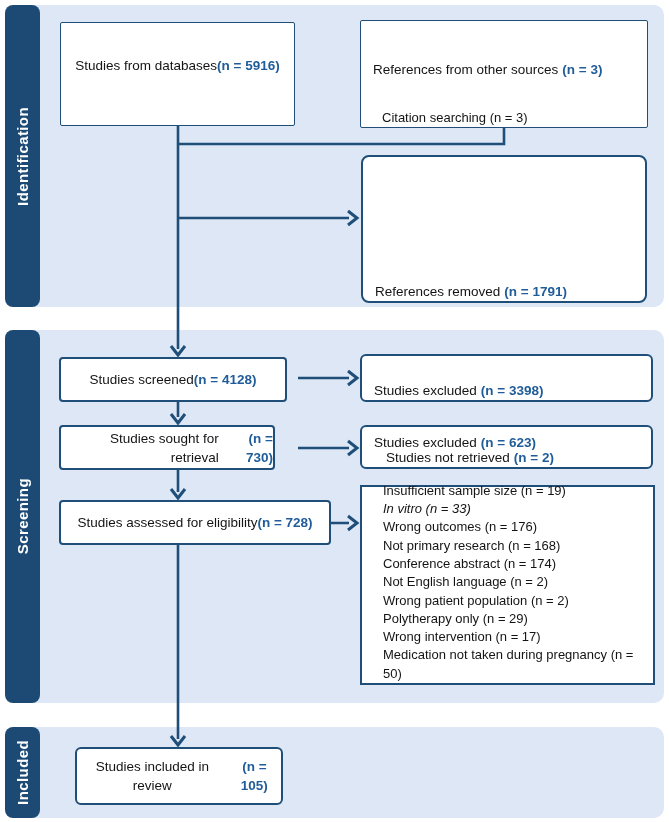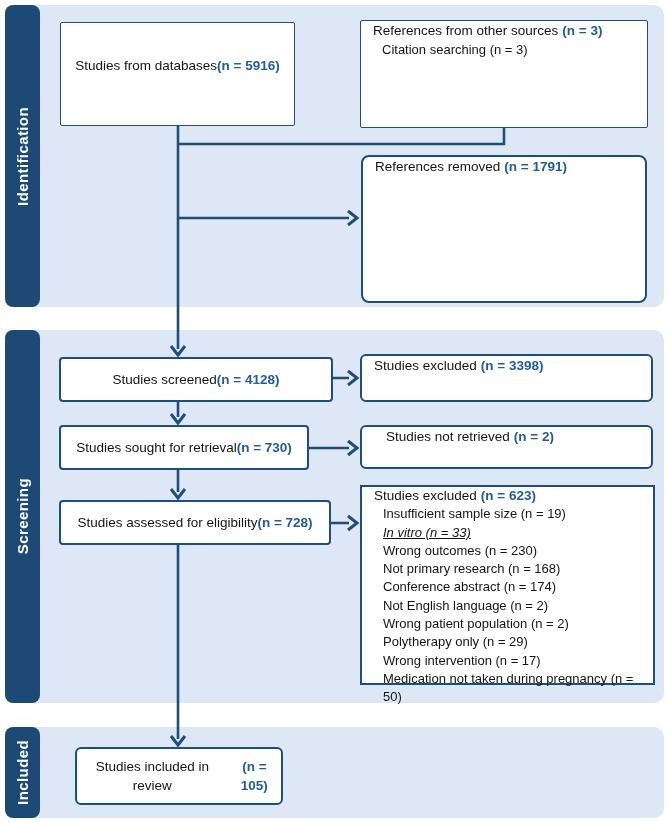--- a/index.html
+++ b/index.html
@@ -21,33 +21,33 @@
 
   .arrows { position: absolute; left: 0; top: 0; pointer-events: none; }
   .arrows path, .arrows polyline { stroke: #1f4e79; fill: none; }
   .flow-line { stroke-width: 2.6px; }
   .flow-head { stroke-width: 3px; stroke-linejoin: miter; }
 
   .box { position: absolute; background: #ffffff; border: 2px solid #1f4e79; box-sizing: border-box;
          color: #141414; font-size: 13.5px; }
   .box.center { display: flex; align-items: center; justify-content: center;
                 text-align: center; line-height: 19px; }
-  .box.leftcol { display: flex; flex-direction: column; justify-content: flex-start;
-                 padding-left: 12px; padding-right: 6px; line-height: 19px; }
+  .box.leftcol { display: flex; flex-direction: column; justify-content: flex-end;
+                 padding-left: 12px; padding-right: 6px; line-height: 19px; gap: 29px; }
   .count { color: #1f5c99; font-weight: bold; }
   .title-line .count { margin-left: 4px; }
   .sub { padding-left: 9px; font-size: 13px; }
-  .italic { font-style: italic; text-decoration: underline; }
+  .italic { font-style: italic; }
 
   #box-databases   { left: 60px;  top: 22px;  width: 235px; height: 104px; border-width: 1.8px; border-radius: 2px; padding-bottom: 18px; }
   #box-other       { left: 360px; top: 20px;  width: 288px; height: 108px; border-width: 1.8px; border-radius: 2px; }
   #box-removed     { left: 361px; top: 155px; width: 286px; height: 148px; border-width: 2.4px; border-radius: 8px; }
-  #box-screened    { left: 59px;  top: 357px; width: 274px; height: 45px;  border-width: 2.4px; border-radius: 4px; }
+  #box-screened    { left: 59px;  top: 357px; width: 228px; height: 45px;  border-width: 2.4px; border-radius: 4px; }
   #box-excl-screen { left: 360px; top: 354px; width: 293px; height: 48px;  border-width: 2.4px; border-radius: 6px; }
-  #box-sought      { left: 59px;  top: 425px; width: 250px; height: 45px;  border-width: 2.4px; border-radius: 4px; }
+  #box-sought      { left: 59px;  top: 425px; width: 216px; height: 45px;  border-width: 2.4px; border-radius: 4px; text-align: right; }
   #box-notretr     { left: 360px; top: 425px; width: 293px; height: 44px;  border-width: 2.4px; border-radius: 6px; padding-left: 24px; }
   #box-assessed    { left: 59px;  top: 500px; width: 272px; height: 45px;  border-width: 2.4px; border-radius: 4px; }
   #box-excl-elig   { left: 360px; top: 485px; width: 295px; height: 200px; border-width: 2.4px; border-radius: 0; line-height: 18.3px; }
   #box-included    { left: 75px;  top: 747px; width: 208px; height: 58px;  border-width: 2.4px; border-radius: 6px; }
 </style>
 </head>
 <body>
 
 <div class="canvas">
 
@@ -132,21 +132,21 @@
     <div class="count">(n = 728)</div>
   </div>
 
   <div class="box leftcol" id="box-excl-elig">
     <div class="title-line">
       <span>Studies excluded</span><span class="count">(n = 623)</span>
     </div>
     <div>
         <div class="sub">Insufficient sample size (n = 19)</div>
         <div class="sub italic">In vitro (n = 33)</div>
-        <div class="sub">Wrong outcomes (n = 230)</div>
+        <div class="sub">Wrong outcomes (n = 176)</div>
         <div class="sub">Not primary research (n = 168)</div>
         <div class="sub">Conference abstract (n = 174)</div>
         <div class="sub">Not English language (n = 2)</div>
         <div class="sub">Wrong patient population (n = 2)</div>
         <div class="sub">Polytherapy only (n = 29)</div>
         <div class="sub">Wrong intervention (n = 17)</div>
         <div class="sub">Medication not taken during pregnancy (n = 50)</div>
       </div>
   </div>
 

